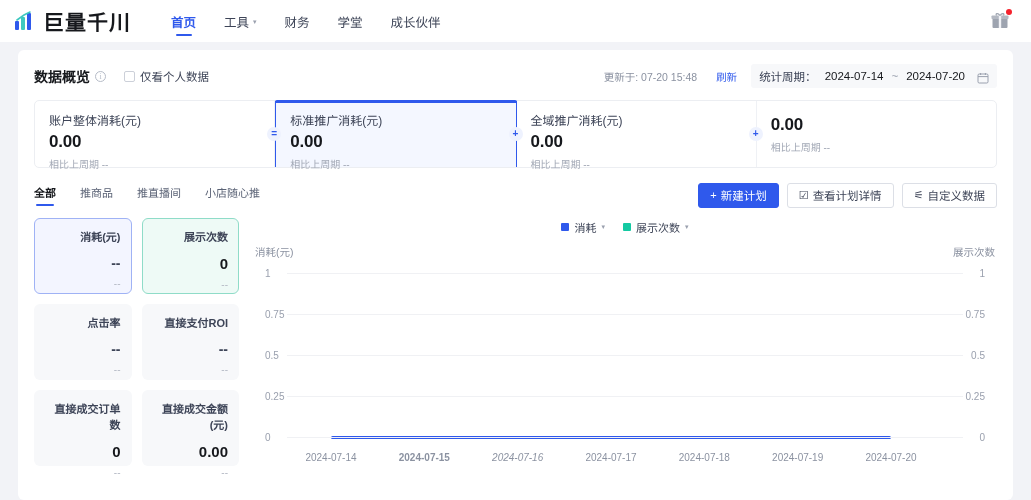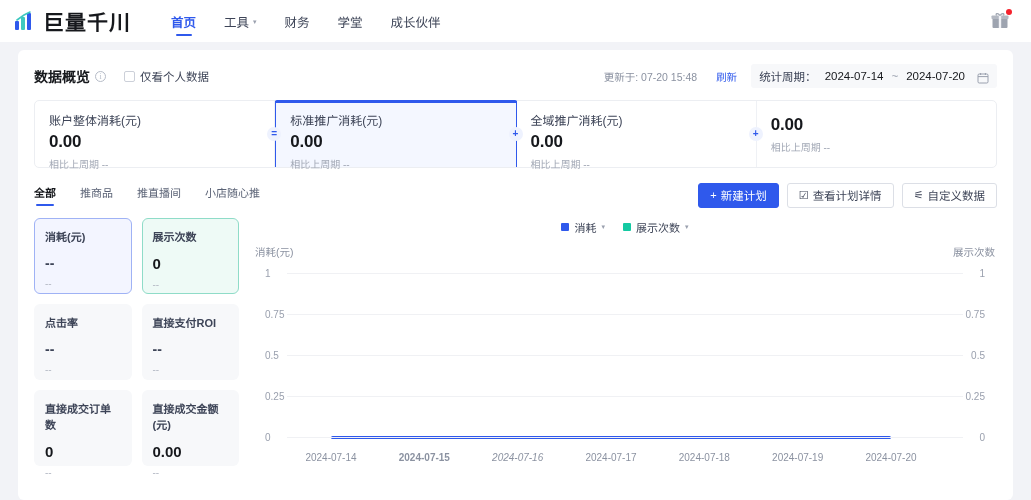--- a/index.html
+++ b/index.html
@@ -116,21 +116,21 @@
   .actions { margin-left: auto; display: flex; align-items: center; gap: 8px; }
   .btn {
     height: 25px; display: inline-flex; align-items: center; gap: 4px;
     padding: 0 11px; border-radius: 3px; font-size: 11.5px; cursor: pointer;
     border: 1px solid #dcdfe6; background: #fff; color: #3d4457; white-space: nowrap;
   }
   .btn.primary { background: #2f59ec; border-color: #2f59ec; color: #fff; }
   .btn .ic { font-size: 11px; line-height: 1; display: inline-block; }
 
   
-  .content { display: flex; margin-top: 10px; }
+  .content { display: flex; margin-top: 10px; text-align: right; }
   .metrics-grid {
     width: 205px; display: grid; grid-template-columns: 1fr 1fr;
     gap: 10px; flex: none;
   }
   .metric-card {
     height: 76px; border-radius: 6px; padding: 9px 10px 0 10px;
     border: 1px solid transparent; background: #f7f8fa;
     cursor: pointer; position: relative;
   }
   .metric-card.sel-blue { background: #f3f5ff; border-color: #9fb2f5; }

